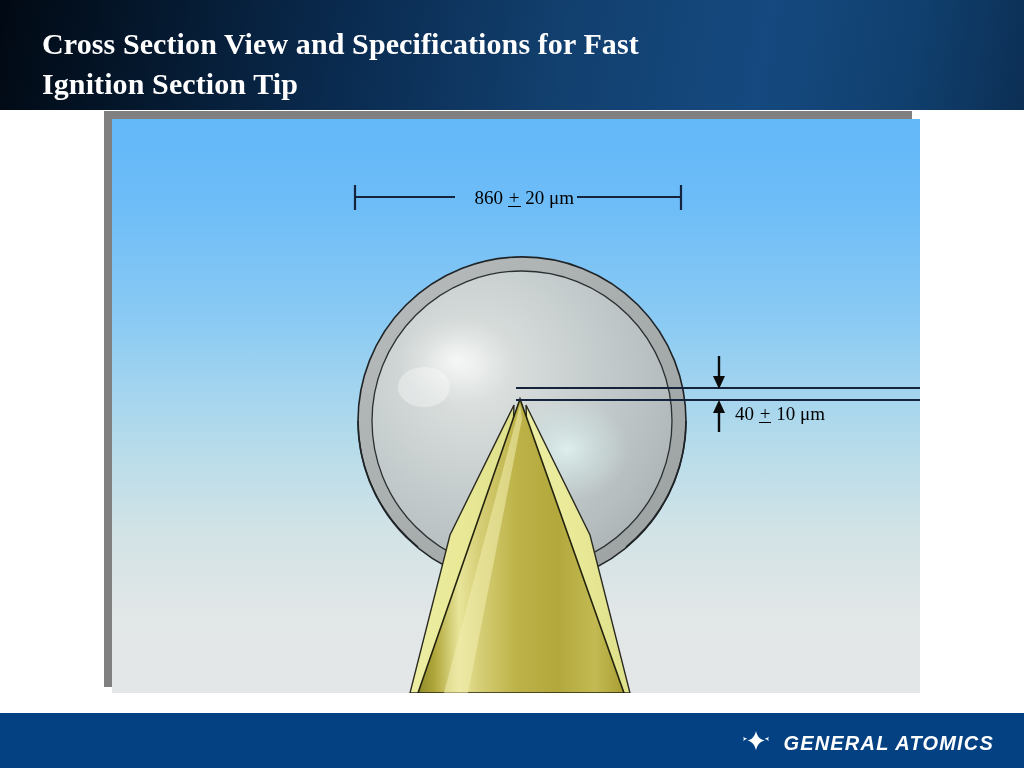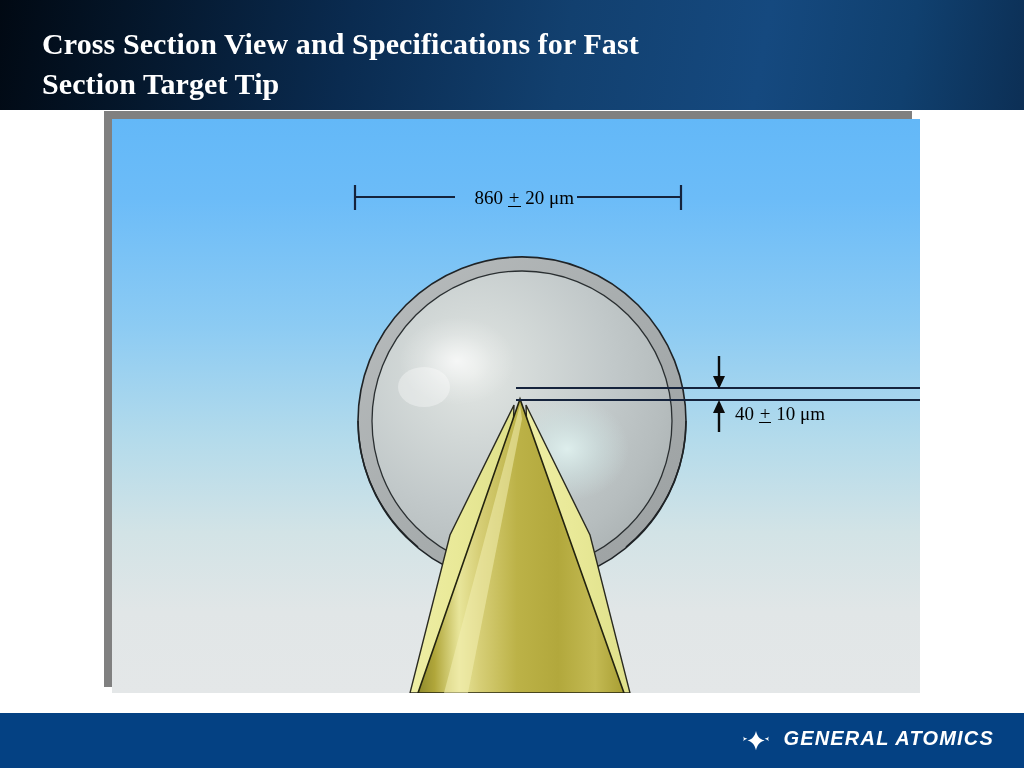--- a/index.html
+++ b/index.html
@@ -121,39 +121,39 @@
     left: 0; top: 713px;
     width: 1024px; height: 55px;
     background: #044183;
   }
   #ga-logo {
     position: absolute;
     right: 30px;
     top: 14px;
     height: 28px;
     display: flex;
-    align-items: flex-start;
+    align-items: flex-end;
     gap: 10px;
   }
   #ga-logo-text {
     color: #ffffff;
     font-size: 20px;
     font-weight: bold;
     font-style: italic;
     letter-spacing: 1.2px;
     font-family: "Liberation Sans", sans-serif;
   }
 </style>
 </head>
 <body>
 
 <div id="title-bar">
   <div id="title-text">
     <span>Cross Section View and Specifications for Fast</span><br>
-    <span>Section Target Tip</span>
+    <span>Ignition Section Tip</span>
   </div>
 </div>
 
 <div id="body-area">
 
   <div id="picture-shadow"></div>
 
   <div id="picture-frame">
 
     <svg id="drawing" viewBox="0 0 808 574">

